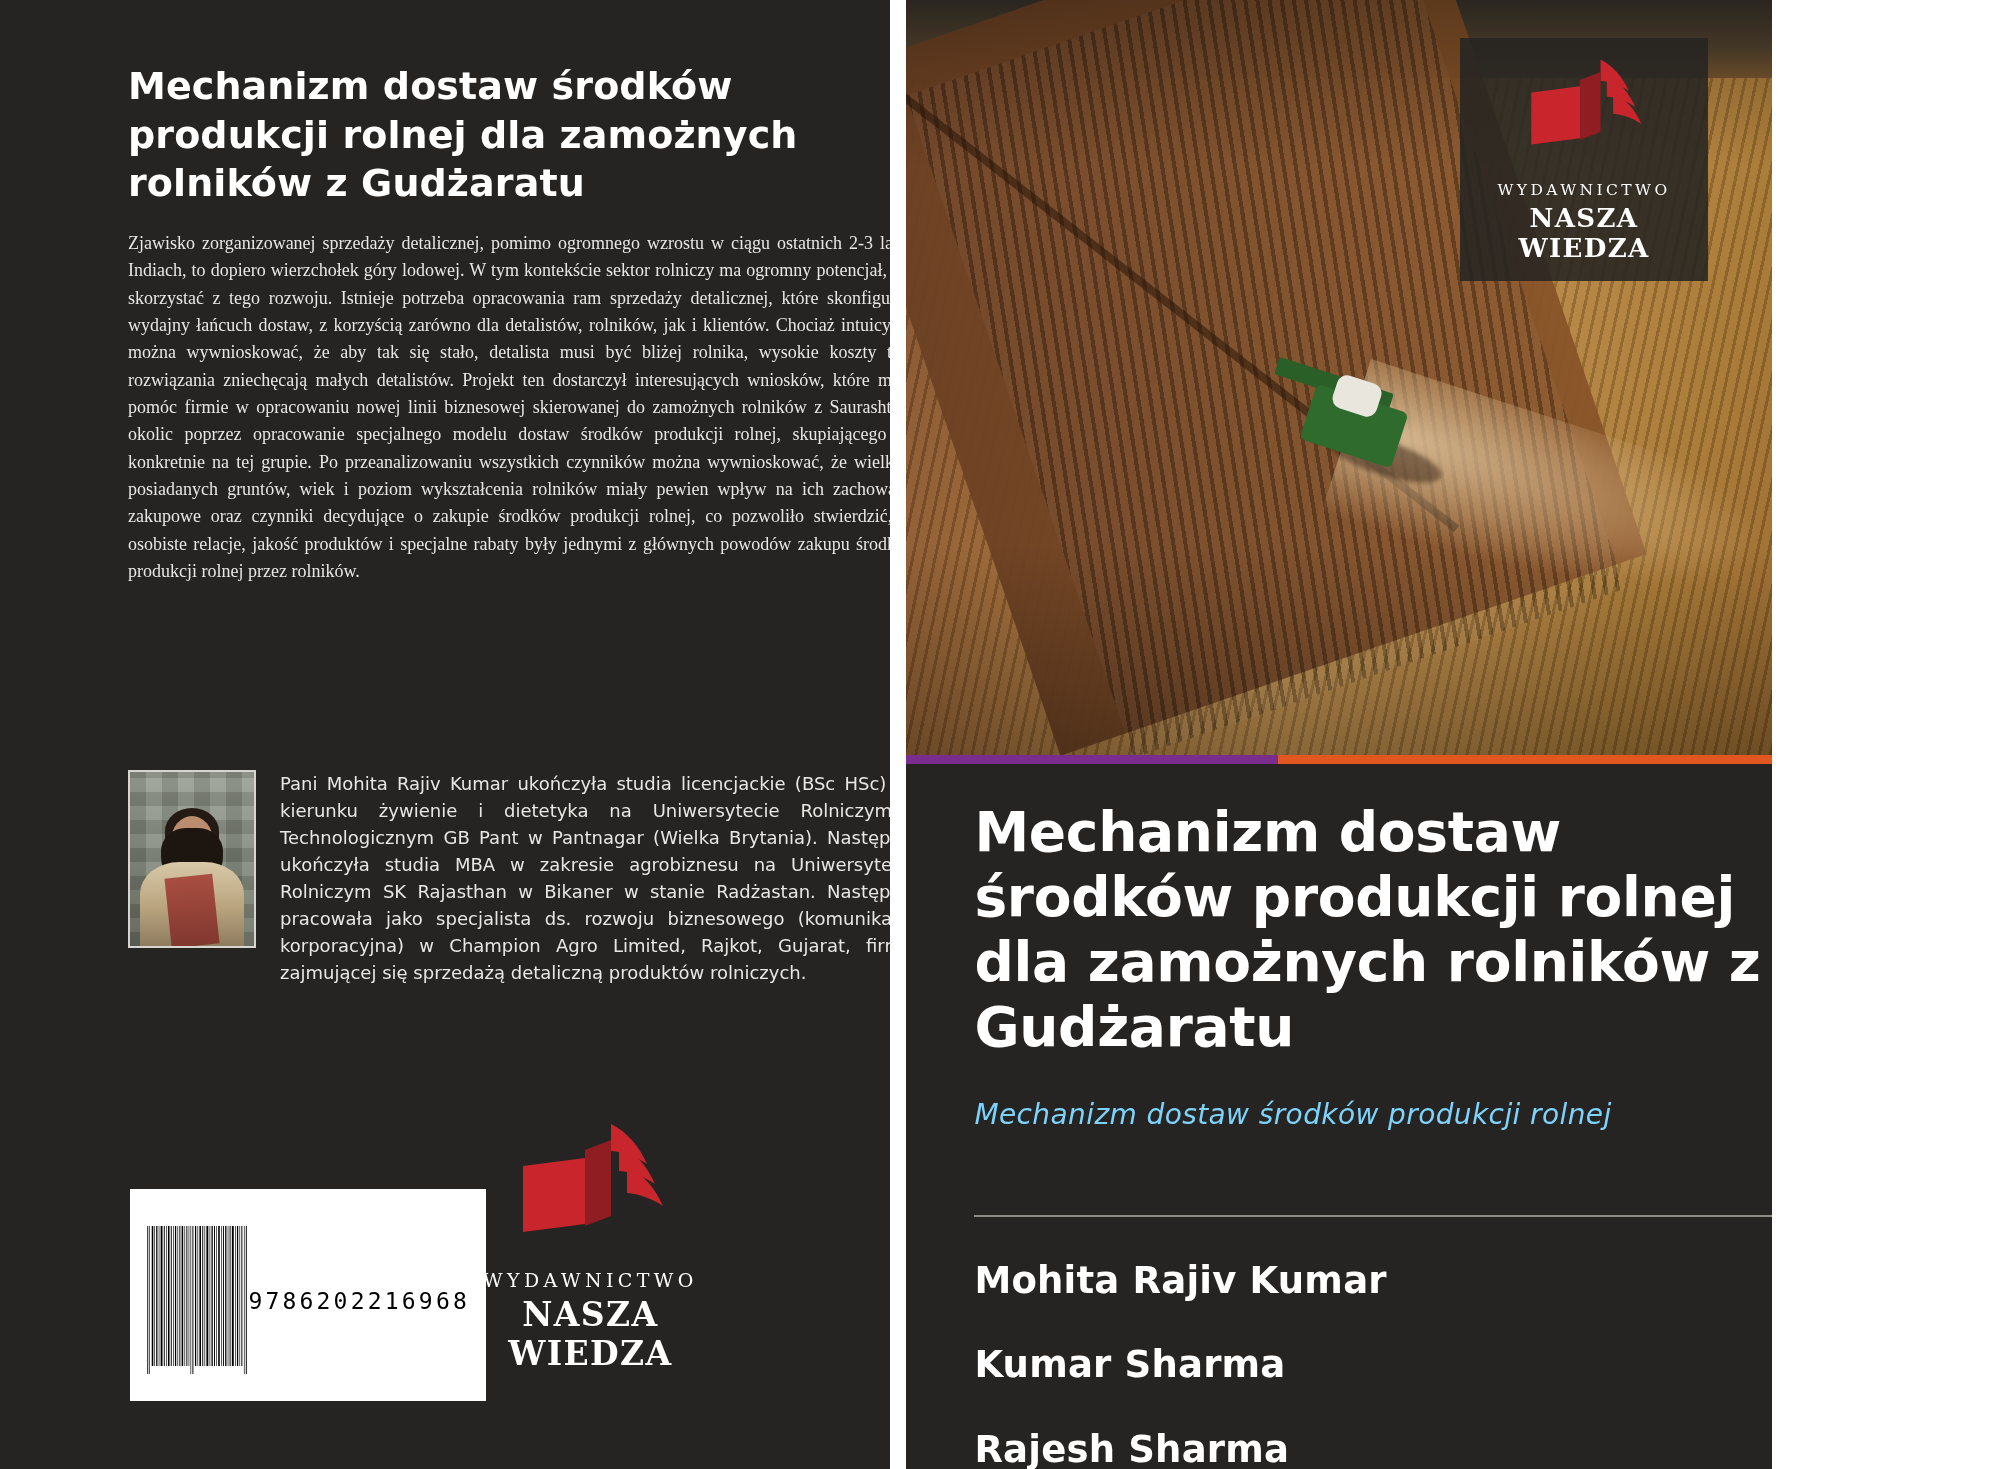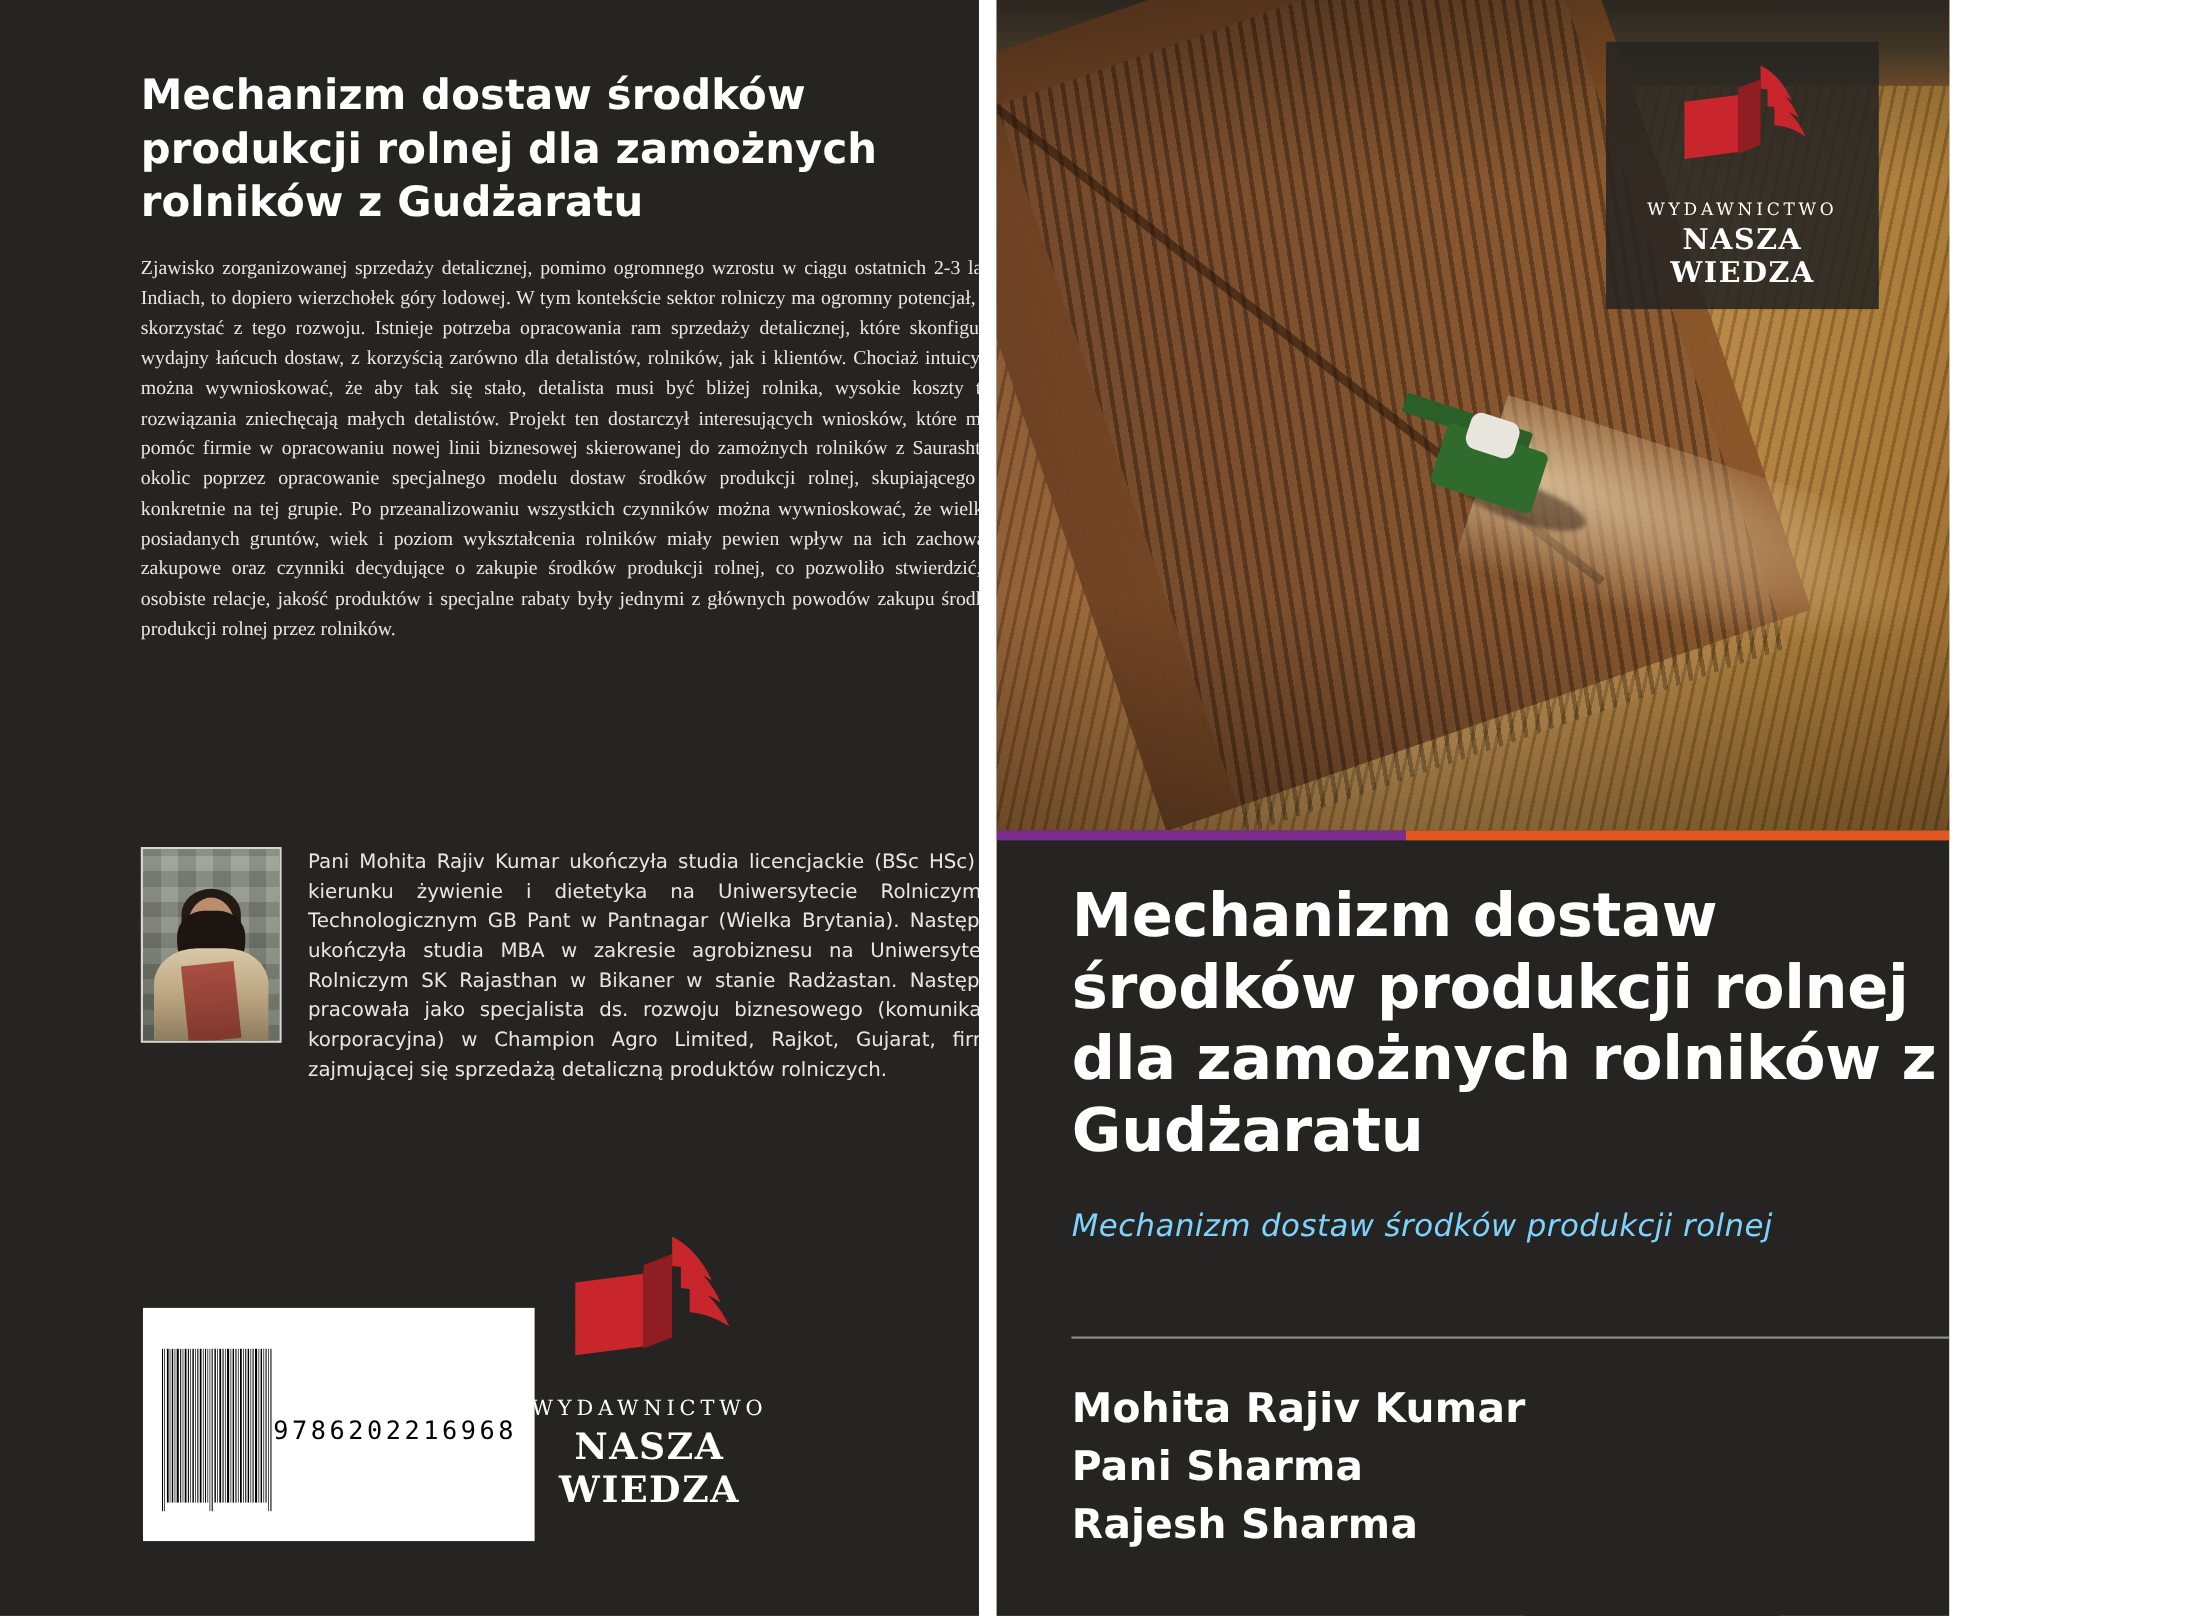--- a/index.html
+++ b/index.html
@@ -329,20 +329,21 @@
   .authors {
     margin-top: 38px;
   }
   .author-name {
     color: #ffffff;
     font-family: "DejaVu Sans", sans-serif;
     font-weight: bold;
     font-size: 37px;
     line-height: 1.42;
     letter-spacing: 0.2px;
+    margin-top: 32px;
   }
 </style>
 </head>
 <body>
 
 <div class="cover">
 
   <div class="back">
 
     <div class="back-inner">
@@ -479,20 +480,20 @@
       <div class="seg1"></div>
       <div class="seg2"></div>
     </div>
 
     <div class="front-text">
       <div class="front-title">Mechanizm dostaw środków produkcji rolnej dla zamożnych rolników z Gudżaratu</div>
       <div class="front-subtitle">Mechanizm dostaw środków produkcji rolnej</div>
       <div class="rule"></div>
       <div class="authors">
         <div class="author-name">Mohita Rajiv Kumar</div>
-        <div class="author-name">Pani Sharma</div>
+        <div class="author-name">Kumar Sharma</div>
         <div class="author-name">Rajesh Sharma</div>
       </div>
     </div>
 
   </div>
 
 </div>
 
 </body></html>

